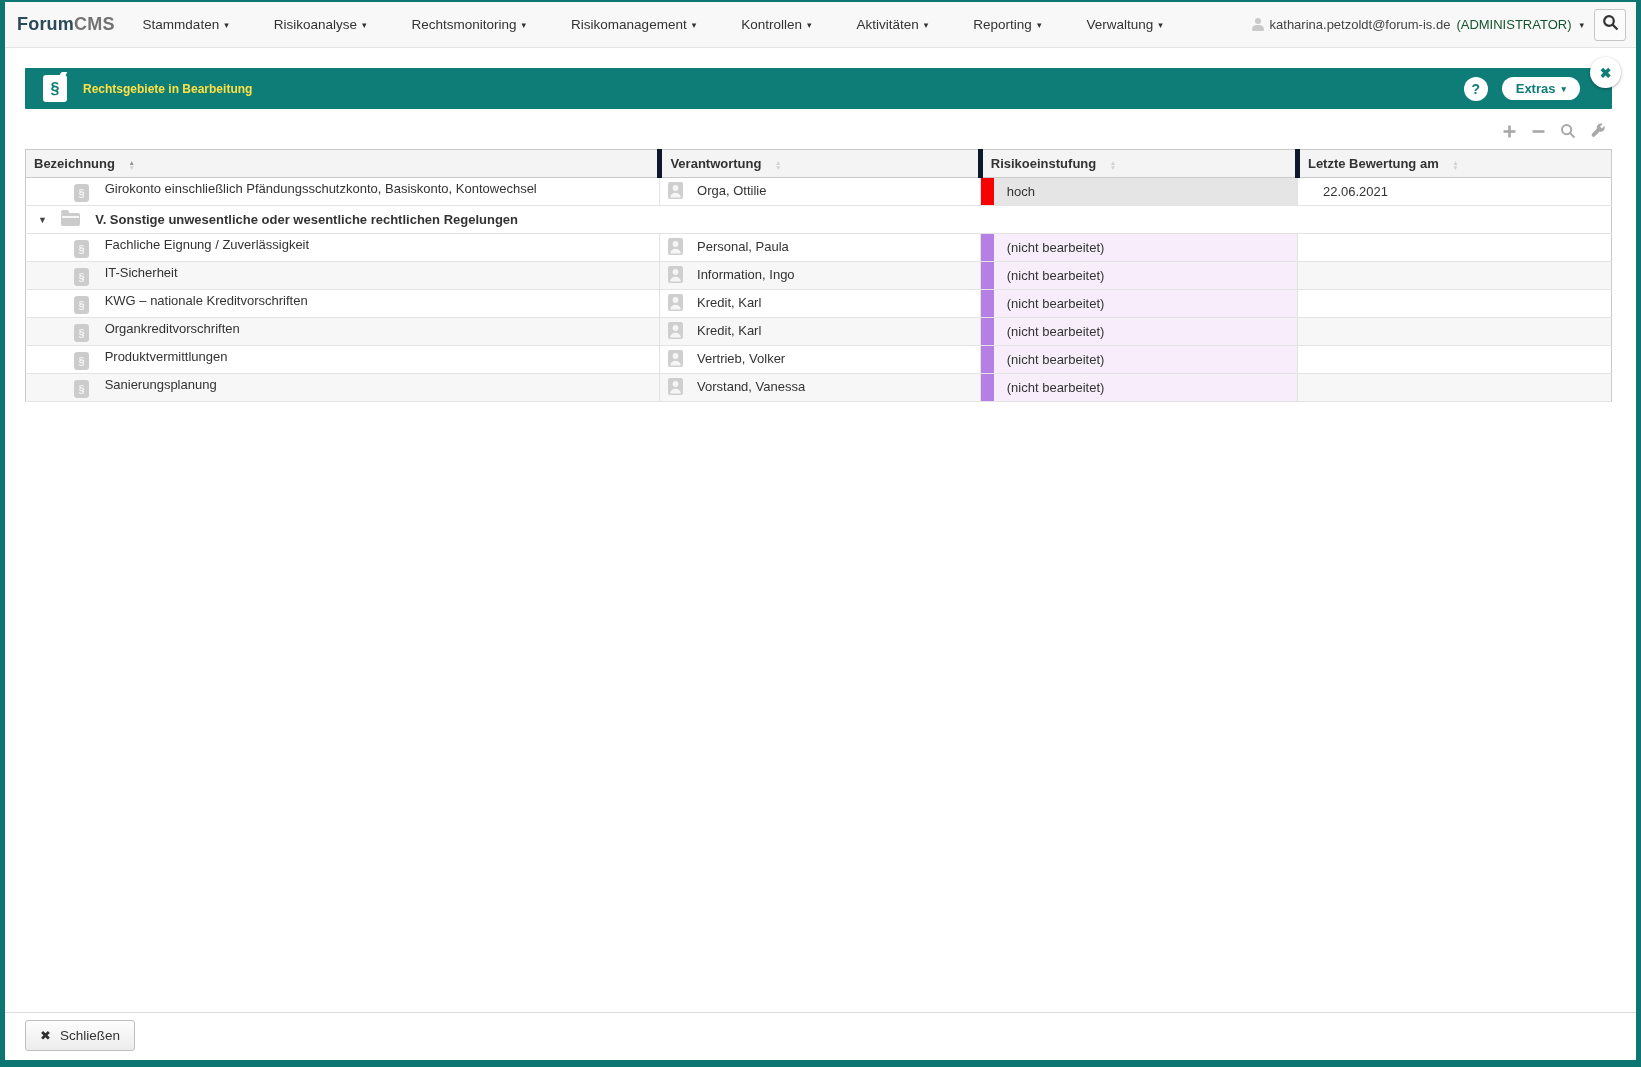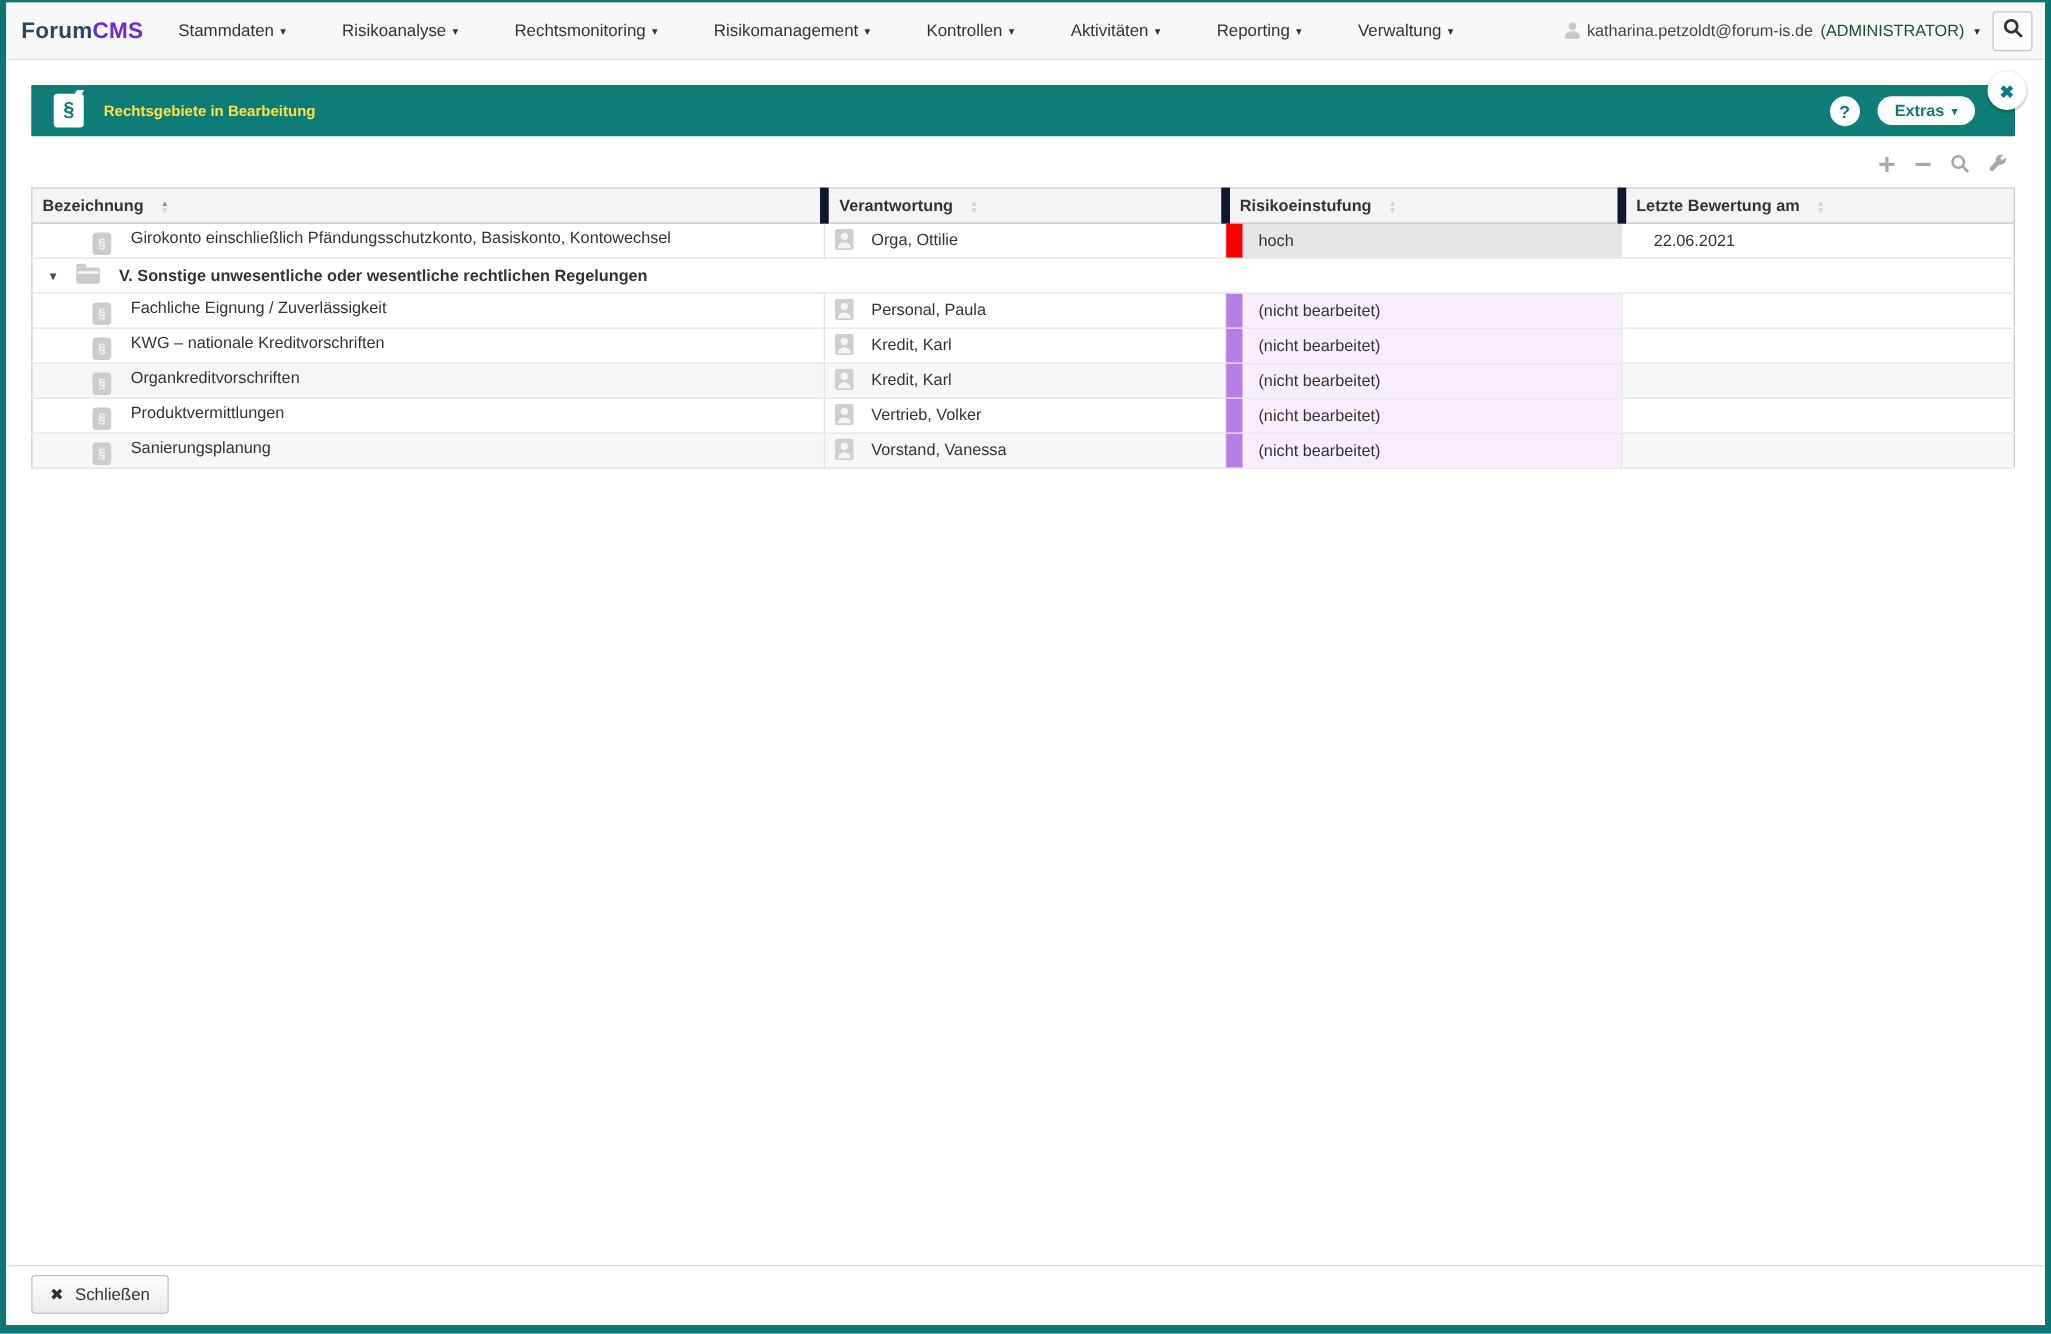--- a/index.html
+++ b/index.html
@@ -11,21 +11,21 @@
     display:flex; flex-direction:column; background:#fff; overflow:hidden;
   }
 
   
   .nav {
     height:46px; background:#f8f8f8; border-bottom:1px solid #e4e4e4;
     display:flex; align-items:center; padding:0 10px 0 12px; flex:0 0 auto;
   }
   .brand { font-size:18px; font-weight:700; margin-right:28px; cursor:pointer; letter-spacing:.2px; }
   .brand .b1 { color:#2b4a5a; }
-  .brand .b2 { color:#6d28d9; }
+  .brand .b2 { color:#737373; }
   .nav-menu { display:flex; align-items:center; gap:45px; flex:1; }
   .nav-item { font-size:13.5px; color:#333; cursor:pointer; white-space:nowrap; display:flex; align-items:center; gap:5px; }
   .nav-item .caret { font-size:9px; color:#333; }
   .nav-user { display:flex; align-items:center; gap:6px; font-size:13px; margin-right:10px; cursor:pointer; }
   .user-glyph { width:13px; height:13px; position:relative; display:inline-block; }
   .user-glyph::before { content:""; position:absolute; top:0; left:4px; width:6px; height:6px; border-radius:50%; background:#c9c9c9; }
   .user-glyph::after { content:""; position:absolute; bottom:0; left:1px; width:12px; height:6px; border-radius:6px 6px 2px 2px; background:#c9c9c9; }
   .user-email { color:#444; }
   .user-role { color:#14532d; }
   .nav-user .caret { font-size:9px; color:#333; margin-left:2px; }
@@ -65,21 +65,21 @@
 
   
   .grid-toolbar { display:flex; justify-content:flex-end; align-items:center; gap:14px; padding:14px 6px 6px 0; }
   .tool-icon { cursor:pointer; display:flex; align-items:center; }
 
   
   table.grid { width:100%; border-collapse:collapse; table-layout:fixed; border:1px solid #c9c9c9; }
   col.c1 { width:40%; } col.c2 { width:20.2%; } col.c3 { width:20%; } col.c4 { width:19.8%; }
   .grid th {
     background:#f4f4f4; text-align:left; font-size:13px; color:#333; font-weight:700;
-    padding:6px 8px; border-bottom:1px solid #c9c9c9; border-right:7px solid #0f172a;
+    padding:6px 8px; border-bottom:1px solid #c9c9c9; border-right:5px solid #0f172a;
     height:27px; cursor:pointer;
   }
   .grid th:last-child { border-right:none; }
   .sort { display:inline-flex; flex-direction:column; margin-left:10px; vertical-align:middle; line-height:5px; }
   .sort span { font-size:6.5px; color:#d2d2d2; }
   .sort span.active { color:#8f8f8f; }
   .grid td { font-size:13px; color:#333; border-bottom:1px solid #e3e3e3; height:28px; padding:0 8px; }
   tr.data-row td { border-right:1px solid #e3e3e3; }
   tr.data-row td:last-child { border-right:none; }
   tr.data-row.alt td { background:#f7f7f7; }
@@ -302,20 +302,41 @@
     </td>
     <td class="cell-risk" style="background: rgb(248, 238, 251);">
       <span class="risk-bar" style="background: rgb(182, 127, 228);"></span>
       <span class="risk-label">(nicht bearbeitet)</span>
     </td>
     <td class="cell-date">
       <span class="date-label"></span>
     </td>
   </tr>
 
+  <tr class="data-row alt">
+    <td class="cell-bez">
+      <span class="para-icon">§</span>
+      <span class="bez-label">IT-Sicherheit</span>
+    </td>
+    <td class="cell-ver">
+      <span class="person-icon"><svg width="15" height="17" viewBox="0 0 15 17">
+                  <rect width="15" height="17" rx="2" fill="#cfcfcf"></rect>
+                  <circle cx="7.5" cy="6" r="2.9" fill="#f5f5f5"></circle>
+                  <path d="M2.3 15.5a5.2 4.8 0 0 1 10.4 0z" fill="#f5f5f5"></path>
+                </svg></span>
+      <span class="ver-label">Information, Ingo</span>
+    </td>
+    <td class="cell-risk" style="background: rgb(248, 238, 251);">
+      <span class="risk-bar" style="background: rgb(182, 127, 228);"></span>
+      <span class="risk-label">(nicht bearbeitet)</span>
+    </td>
+    <td class="cell-date">
+      <span class="date-label"></span>
+    </td>
+  </tr>
 
   <tr class="data-row">
     <td class="cell-bez">
       <span class="para-icon">§</span>
       <span class="bez-label">KWG – nationale Kreditvorschriften</span>
     </td>
     <td class="cell-ver">
       <span class="person-icon"><svg width="15" height="17" viewBox="0 0 15 17">
                   <rect width="15" height="17" rx="2" fill="#cfcfcf"></rect>
                   <circle cx="7.5" cy="6" r="2.9" fill="#f5f5f5"></circle>

